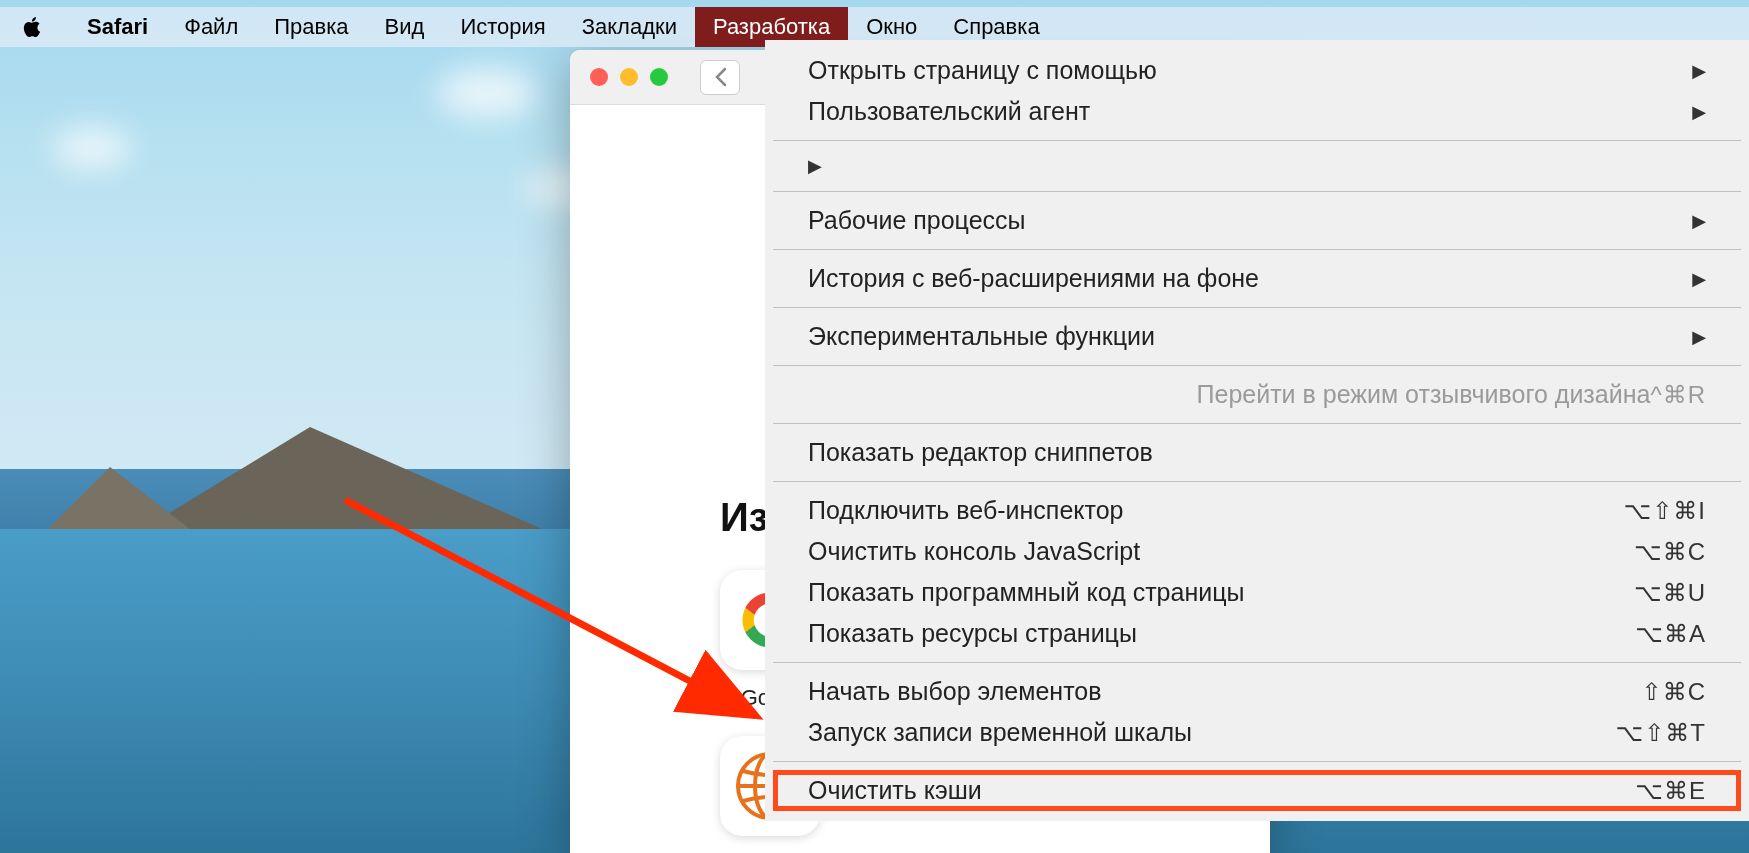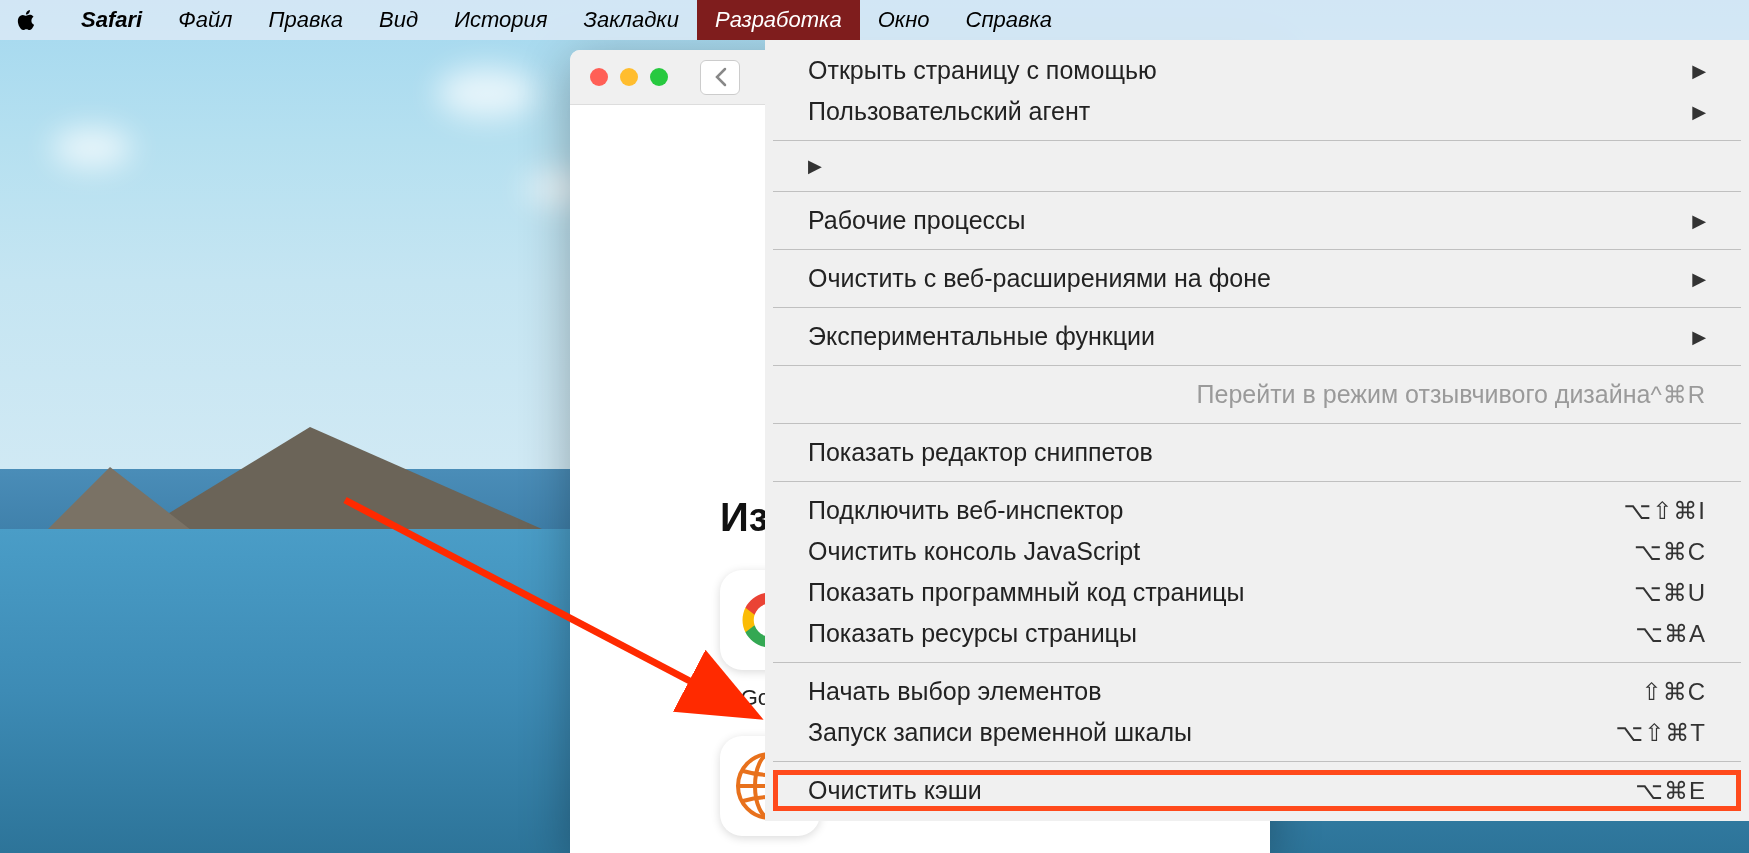--- a/index.html
+++ b/index.html
@@ -63,30 +63,29 @@
     .ocean {
       position: absolute;
       top: 62%;
       left: 0; right: 0; bottom: 0;
       background: linear-gradient(to bottom, #4a9dc7 0%, #3d8bb5 50%, #2d7499 100%);
     }
 
     
     .menubar {
       position: absolute;
-      top: 0; left: 0; right: 0;
+      top: 7px; left: 0; right: 0;
       height: 40px;
       background: rgba(215, 232, 245, 0.9);
       display: flex;
       align-items: center;
-      padding: 0 14px;
+      padding: 0 20px;
       z-index: 100;
       font-size: 22px;
       color: #000;
-      font-style: italic;
     }
     .apple-logo {
       width: 24px; height: 24px;
       margin-right: 25px;
     }
     .menubar-item {
       padding: 0 18px;
       height: 100%;
       display: flex;
       align-items: center;
@@ -334,21 +333,21 @@
   <div class="menu-divider"></div>
 
   <div class="menu-item">
     <span>Рабочие процессы</span>
     <span class="submenu-arrow">▶</span>
   </div>
 
   <div class="menu-divider"></div>
 
   <div class="menu-item">
-    <span>Очистить с веб-расширениями на фоне</span>
+    <span>История с веб-расширениями на фоне</span>
     <span class="submenu-arrow">▶</span>
   </div>
 
   <div class="menu-divider"></div>
 
   <div class="menu-item">
     <span>Экспериментальные функции</span>
     <span class="submenu-arrow">▶</span>
   </div>
 

